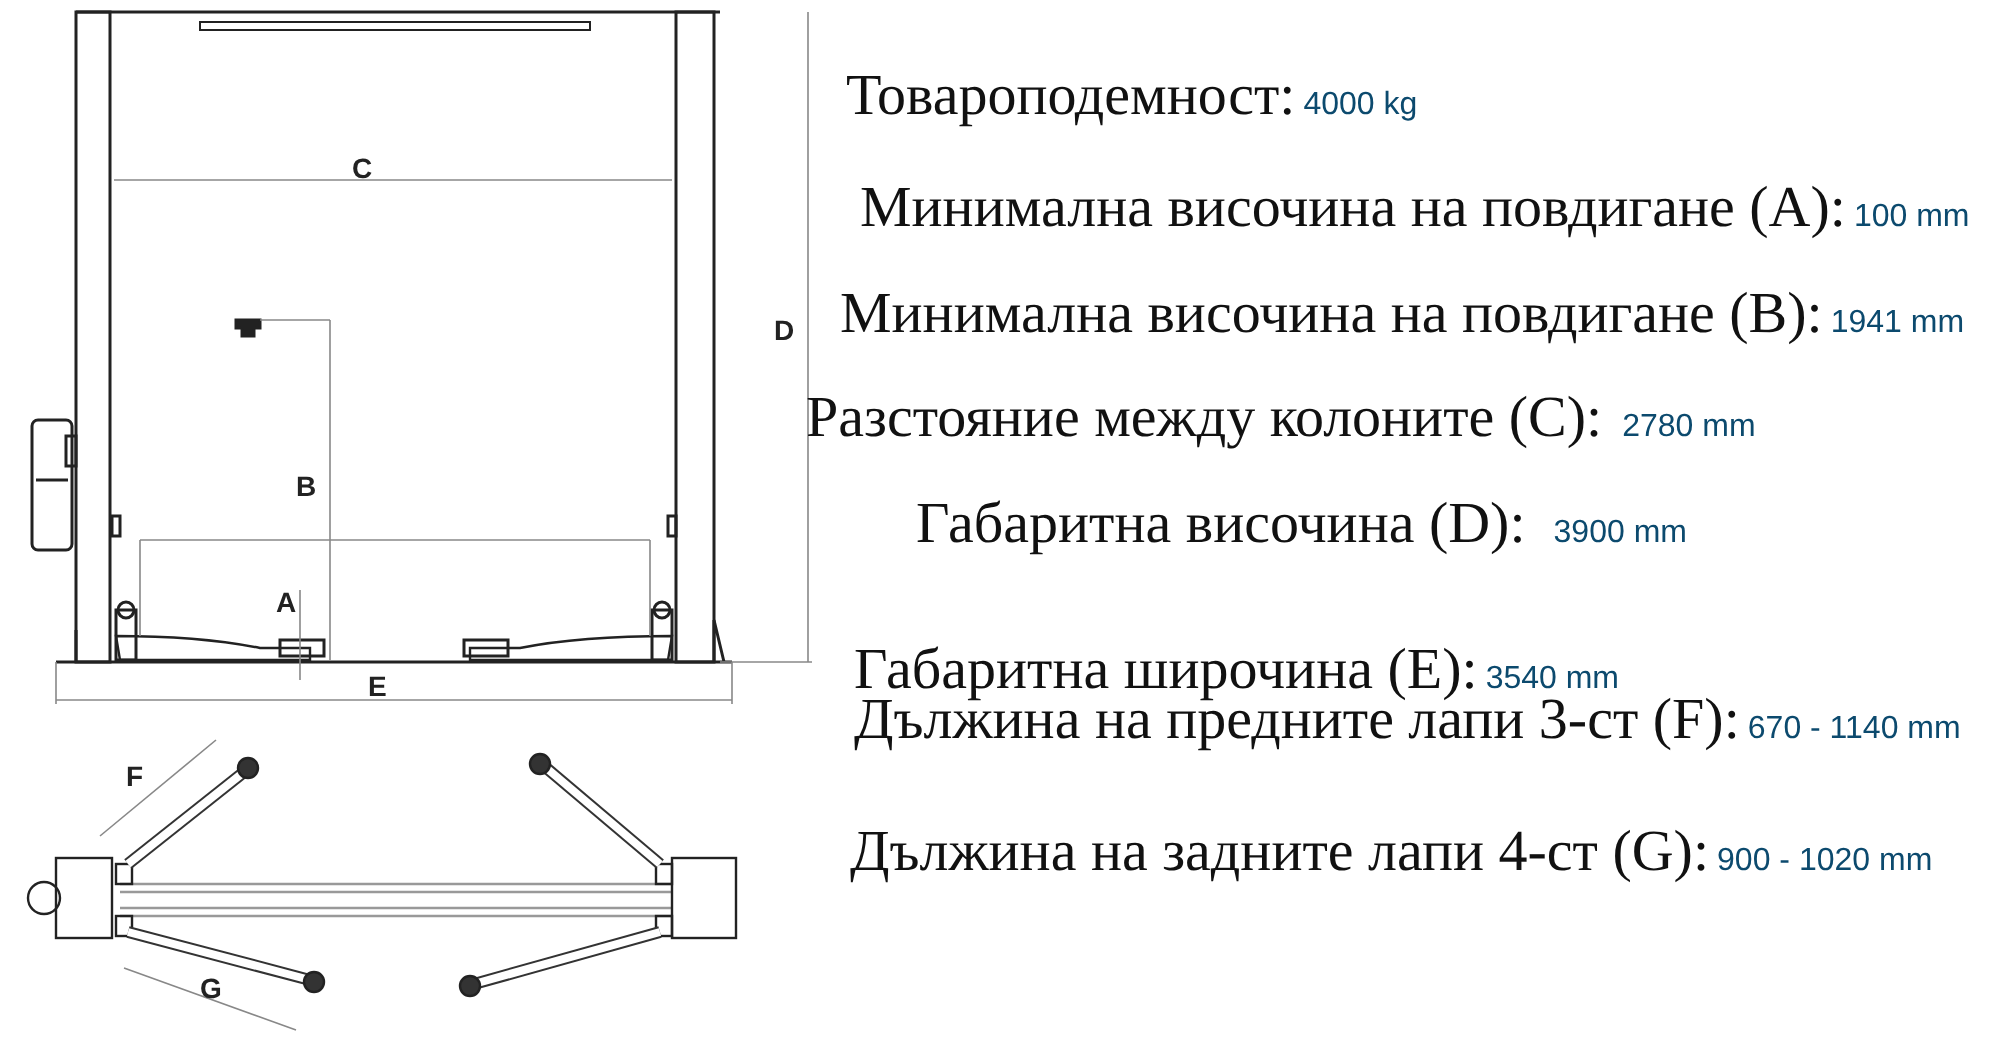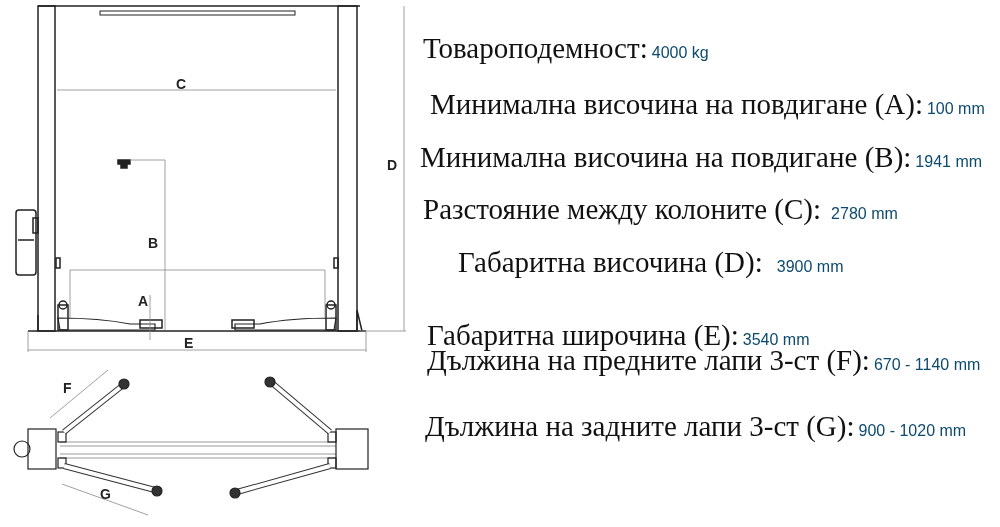--- a/index.html
+++ b/index.html
@@ -117,28 +117,28 @@
 <div>
   <div class="spec" style="left:423px;top:32px;">
     <span class="spec-label">Товароподемност:</span><span class="spec-value">4000 kg</span>
   </div>
   <div class="spec" style="left:412px;top:88px;margin-left:18px;">
     <span class="spec-label">Минимална височина на повдигане (A):</span><span class="spec-value">100 mm</span>
   </div>
   <div class="spec" style="left:420px;top:141px;">
     <span class="spec-label">Минимална височина на повдигане (B):</span><span class="spec-value">1941 mm</span>
   </div>
-  <div class="spec" style="left:423px;top:193px;">
+  <div class="spec" style="left:403px;top:193px;">
     <span class="spec-label">Разстояние между колоните (C):</span><span class="spec-value" style="margin-left:10px">2780 mm</span>
   </div>
   <div class="spec" style="left:423px;top:246px;margin-left:35px;">
     <span class="spec-label">Габаритна височина (D):</span><span class="spec-value" style="margin-left:14px">3900 mm</span>
   </div>
   <div class="spec" style="left:427px;top:295px;margin-top:24px;">
     <span class="spec-label">Габаритна широчина (E):</span><span class="spec-value">3540 mm</span>
   </div>
   <div class="spec" style="left:427px;top:344px;">
     <span class="spec-label">Дължина на предните лапи 3-ст (F):</span><span class="spec-value">670 - 1140 mm</span>
   </div>
   <div class="spec" style="left:425px;top:410px;">
-    <span class="spec-label">Дължина на задните лапи 3-ст (G):</span><span class="spec-value">900 - 1020 mm</span>
+    <span class="spec-label">Дължина на задните лапи 4-ст (G):</span><span class="spec-value">900 - 1020 mm</span>
   </div>
 </div>
 
 </body></html>

